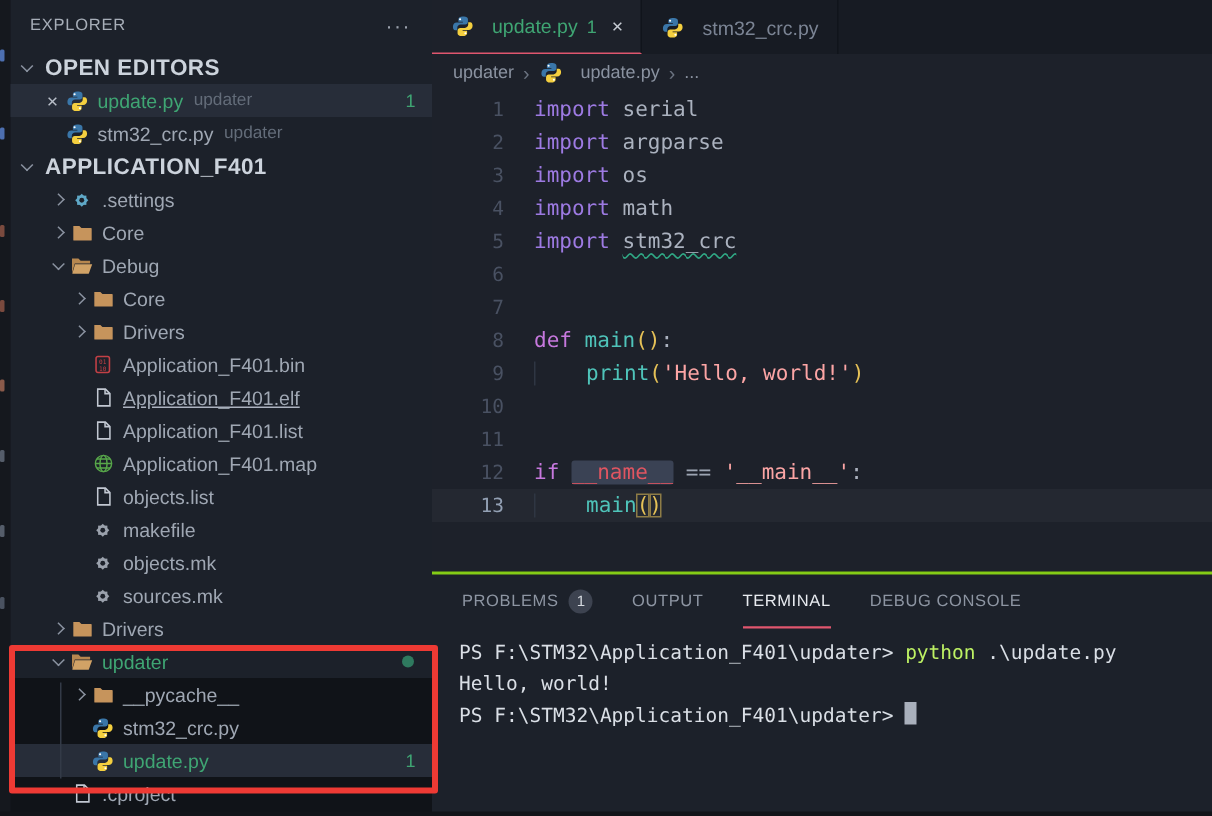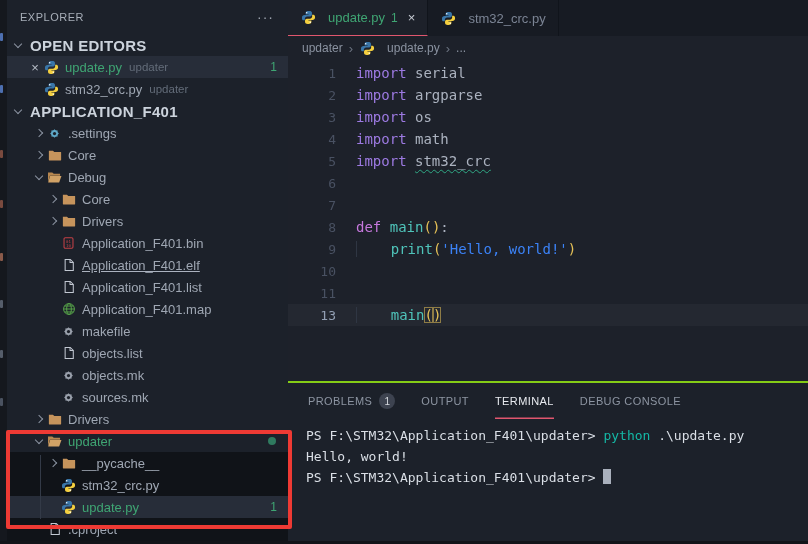--- a/index.html
+++ b/index.html
@@ -52,38 +52,38 @@
               color:#8a92a0;font-size:12px;}
   #breadcrumb .sep{color:#6b7380;font-size:13px;}
   #code{margin-top:2px;}
   .cl{height:22px;display:flex;align-items:center;font-size:14px;}
   .cl .ln{width:48px;flex:none;text-align:right;padding-right:20px;color:#495162;
           font-family:"DejaVu Sans Mono",monospace;font-size:13px;}
   .cl.cur{background:rgba(255,255,255,.035);}
   .cl.cur .ln{color:#93a0b4;}
   .code{white-space:pre;font-family:"DejaVu Sans Mono",monospace;}
   .kw{color:#9d7ae2;}  .kw2{color:#c678dd;}  .fn{color:#4fc4ba;}
-  .br{color:#e5c157;}  .str{color:#3b82f6;}  .pl{color:#abb2bf;}  .op{color:#9da5b3;}
+  .br{color:#e5c157;}  .str{color:#fca5a5;}  .pl{color:#abb2bf;}  .op{color:#9da5b3;}
   .special{color:#e05561;background:#3a4254;border-radius:2px;}
   .sq{text-decoration:underline wavy #2fa884 1px;text-underline-offset:3px;}
   .ind{border-left:1px solid #2f3643;}
   .bx{outline:1px solid rgba(229,193,87,.55);outline-offset:-1px;}
 
   
   #panel{position:absolute;left:288px;top:381px;width:520px;height:163px;background:#1c212a;
          border-top:2px solid #84cc16;}
   #panel-tabs{height:36px;display:flex;align-items:center;gap:26px;padding-left:20px;}
   .ptab{display:flex;align-items:center;gap:7px;font-size:11px;letter-spacing:.4px;
         color:#8d95a2;height:100%;cursor:pointer;}
   .ptab.active{color:#e8ebf0;box-shadow:inset 0 -1.5px 0 #e0566e;}
   .pbadge{width:16px;height:16px;border-radius:50%;background:#3d4350;color:#d5d9df;
           font-size:10px;display:flex;align-items:center;justify-content:center;letter-spacing:0;}
   #terminal{padding:6px 0 0 18px;font-size:13px;line-height:21px;color:#dadfe6;}
   .tl{white-space:pre;}
-  .cmd{color:#14b8a6;}
+  .cmd{color:#bef264;}
   .cursor{display:inline-block;width:8px;height:15px;background:#a9b0bc;vertical-align:-2px;}
 
   
   #annotation-box{position:absolute;left:6px;top:430px;width:278px;height:91px;
                   border:4px solid #ee3a34;border-radius:2px;pointer-events:none;z-index:50;}
   #bottom-strip{position:absolute;left:0;top:541px;width:808px;height:3px;background:#121419;}
 </style>
 </head>
 <body>
 
@@ -241,39 +241,39 @@
               <ellipse cx="8" cy="8" rx="2.7" ry="6.2"></ellipse>
               <path d="M1.8 8h12.4M2.8 4.6h10.4M2.8 11.4h10.4"></path>
             </g>
           </svg>
         </span>
         <span class="fname">Application_F401.map</span>
       </div>
       <div class="row" style="padding-left: 40px;">
         <span class="chevbox"></span>
         <span class="ficon">
+          <svg width="12" height="14" viewBox="0 0 14 16">
+            <path fill="none" stroke="#c2c8d2" stroke-width="1.2" d="M2.5 1.5h6L12 5v9.5H2.5z"></path>
+            <path fill="none" stroke="#c2c8d2" stroke-width="1.2" d="M8.2 1.8V5H12"></path>
+          </svg>
+        </span>
+        <span class="fname">objects.list</span>
+      </div>
+      <div class="row" style="padding-left: 40px;">
+        <span class="chevbox"></span>
+        <span class="ficon">
           <svg width="13" height="13" viewBox="0 0 16 16">
             <g fill="#9aa1ac">
               <rect x="4.2" y="4.2" width="7.6" height="7.6"></rect>
               <rect x="4.2" y="4.2" width="7.6" height="7.6" transform="rotate(45 8 8)"></rect>
             </g>
             <circle cx="8" cy="8" r="2" fill="#1c212a"></circle>
           </svg>
         </span>
         <span class="fname">makefile</span>
-      </div>
-      <div class="row" style="padding-left: 40px;">
-        <span class="chevbox"></span>
-        <span class="ficon">
-          <svg width="12" height="14" viewBox="0 0 14 16">
-            <path fill="none" stroke="#c2c8d2" stroke-width="1.2" d="M2.5 1.5h6L12 5v9.5H2.5z"></path>
-            <path fill="none" stroke="#c2c8d2" stroke-width="1.2" d="M8.2 1.8V5H12"></path>
-          </svg>
-        </span>
-        <span class="fname">objects.list</span>
       </div>
       <div class="row" style="padding-left: 40px;">
         <span class="chevbox"></span>
         <span class="ficon">
           <svg width="13" height="13" viewBox="0 0 16 16">
             <g fill="#9aa1ac">
               <rect x="4.2" y="4.2" width="7.6" height="7.6"></rect>
               <rect x="4.2" y="4.2" width="7.6" height="7.6" transform="rotate(45 8 8)"></rect>
             </g>
             <circle cx="8" cy="8" r="2" fill="#1c212a"></circle>
@@ -448,20 +448,24 @@
         <span class="code"><span class="ind">    </span><span class="fn">print</span><span class="br">(</span><span class="str">'Hello, world!'</span><span class="br">)</span></span>
       </div>
       <div class="cl">
         <span class="ln">10</span>
         <span class="code"></span>
       </div>
       <div class="cl">
         <span class="ln">11</span>
         <span class="code"></span>
       </div>
+      <div class="cl">
+        <span class="ln">12</span>
+        <span class="code"><span class="kw2">if</span><span class="pl"> </span><span class="special">__name__</span><span class="pl"> </span><span class="op">==</span><span class="pl"> </span><span class="str">'__main__'</span><span class="pl">:</span></span>
+      </div>
       <div class="cl cur">
         <span class="ln">13</span>
         <span class="code"><span class="ind">    </span><span class="fn">main</span><span class="br bx">(</span><span class="br bx">)</span></span>
       </div>
     </div>
 </div>
 
 <div id="panel">
   <div id="panel-tabs">
       <div class="ptab">

